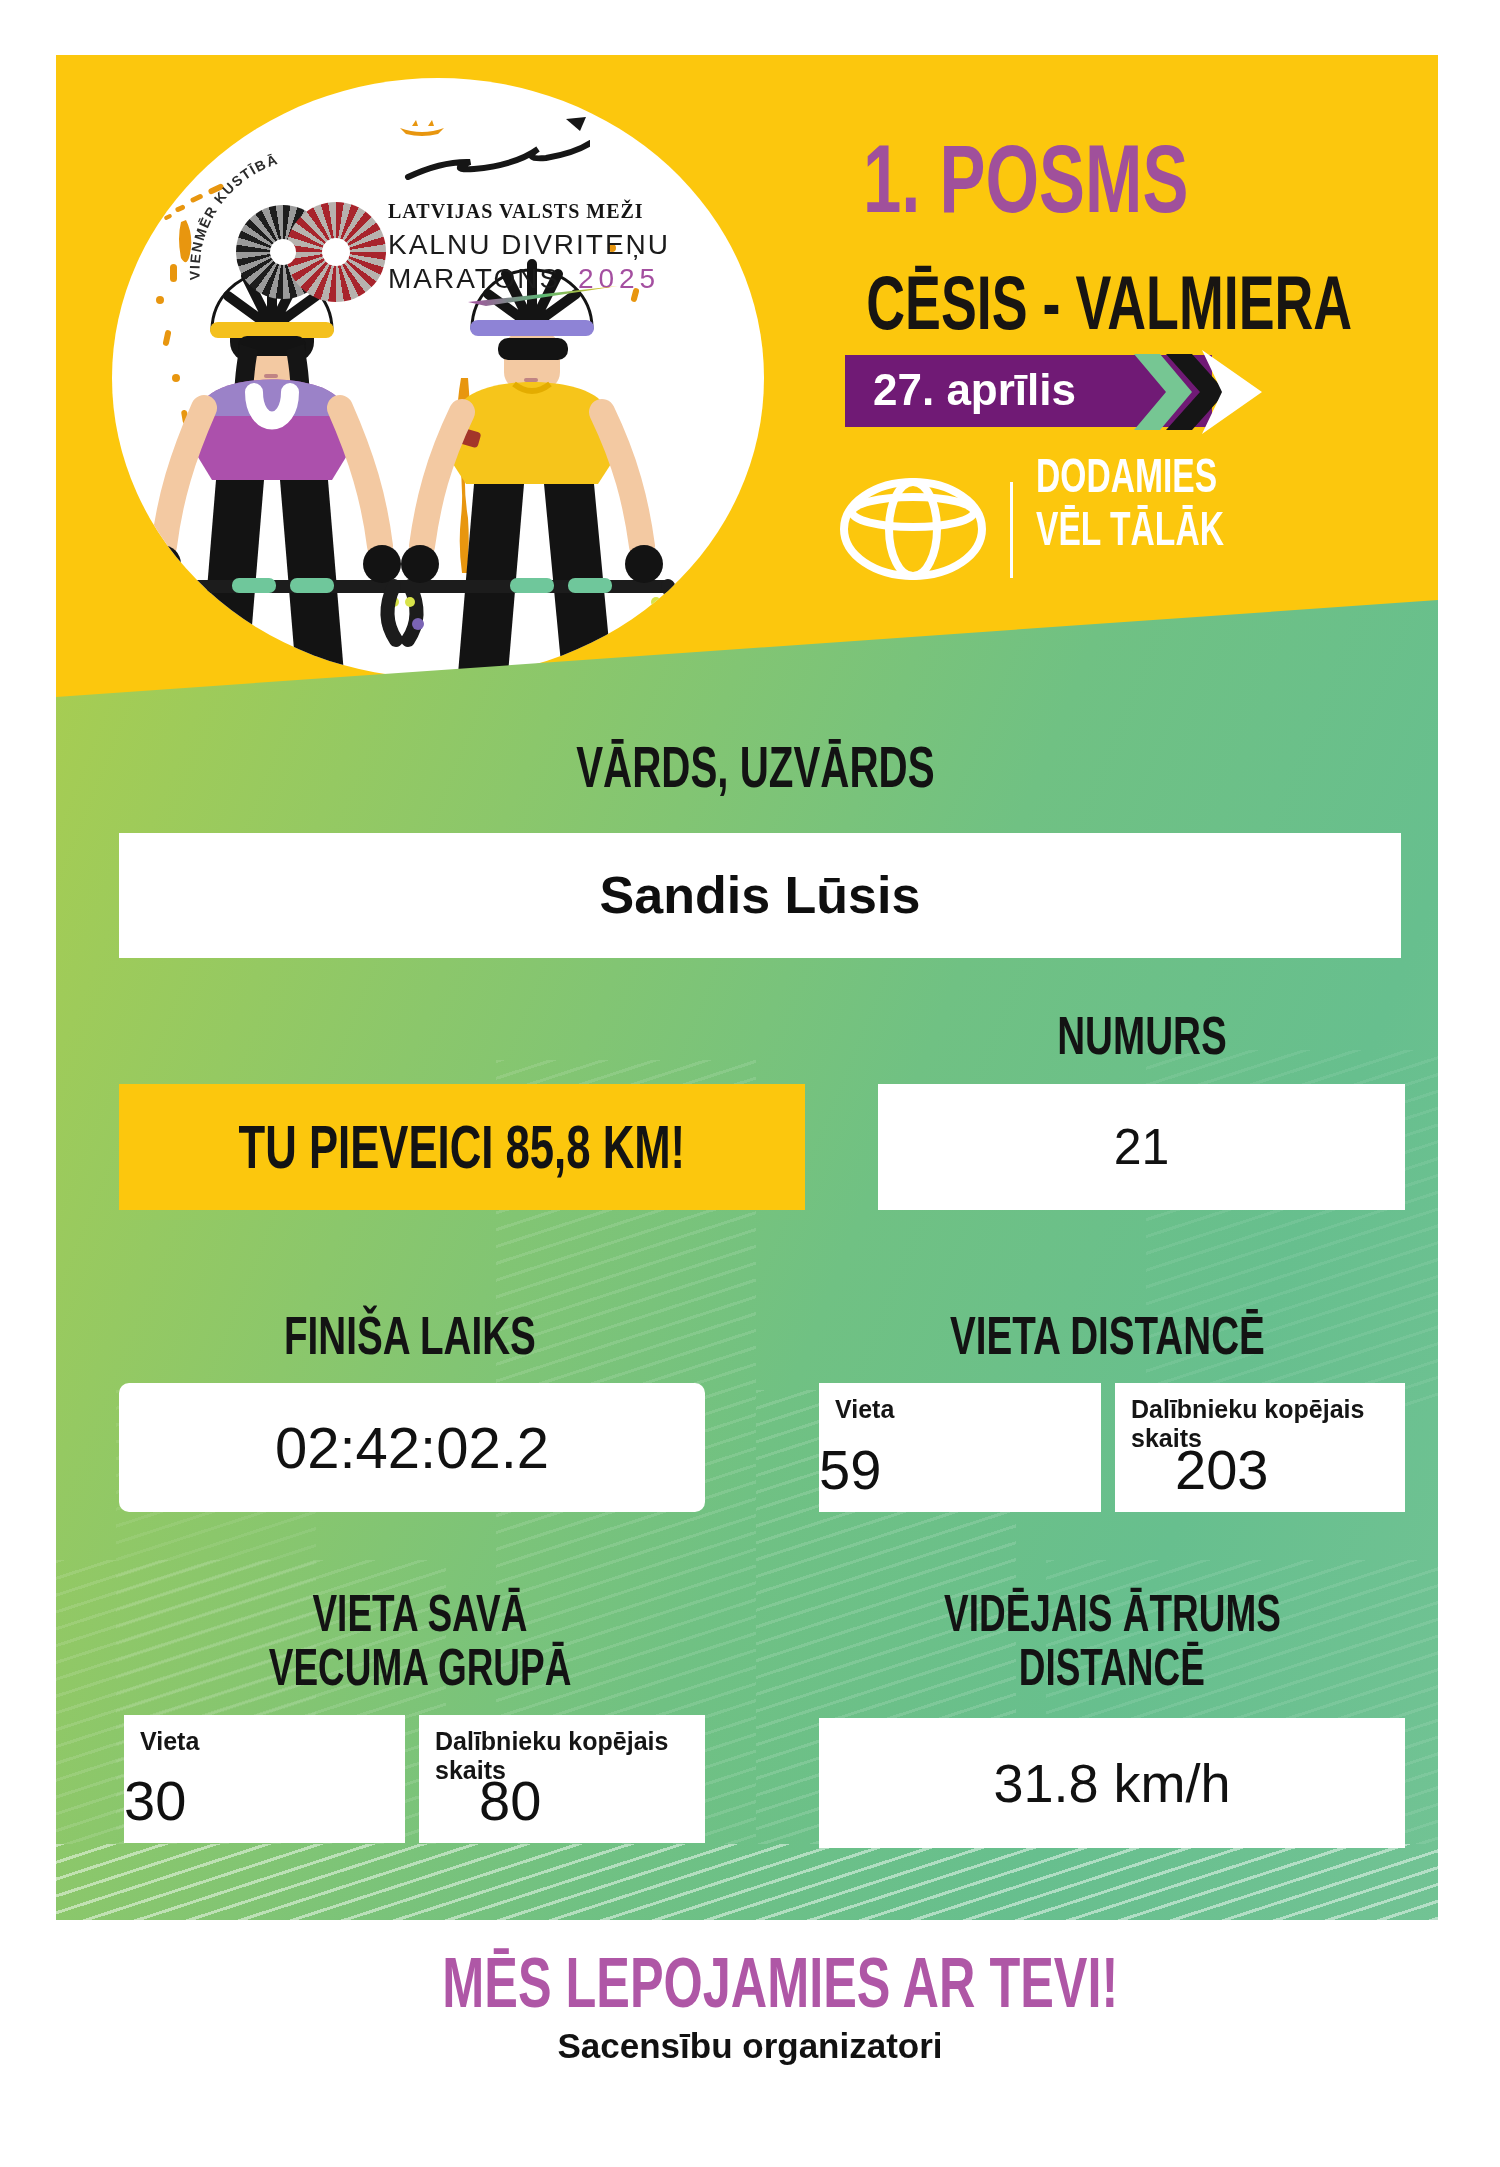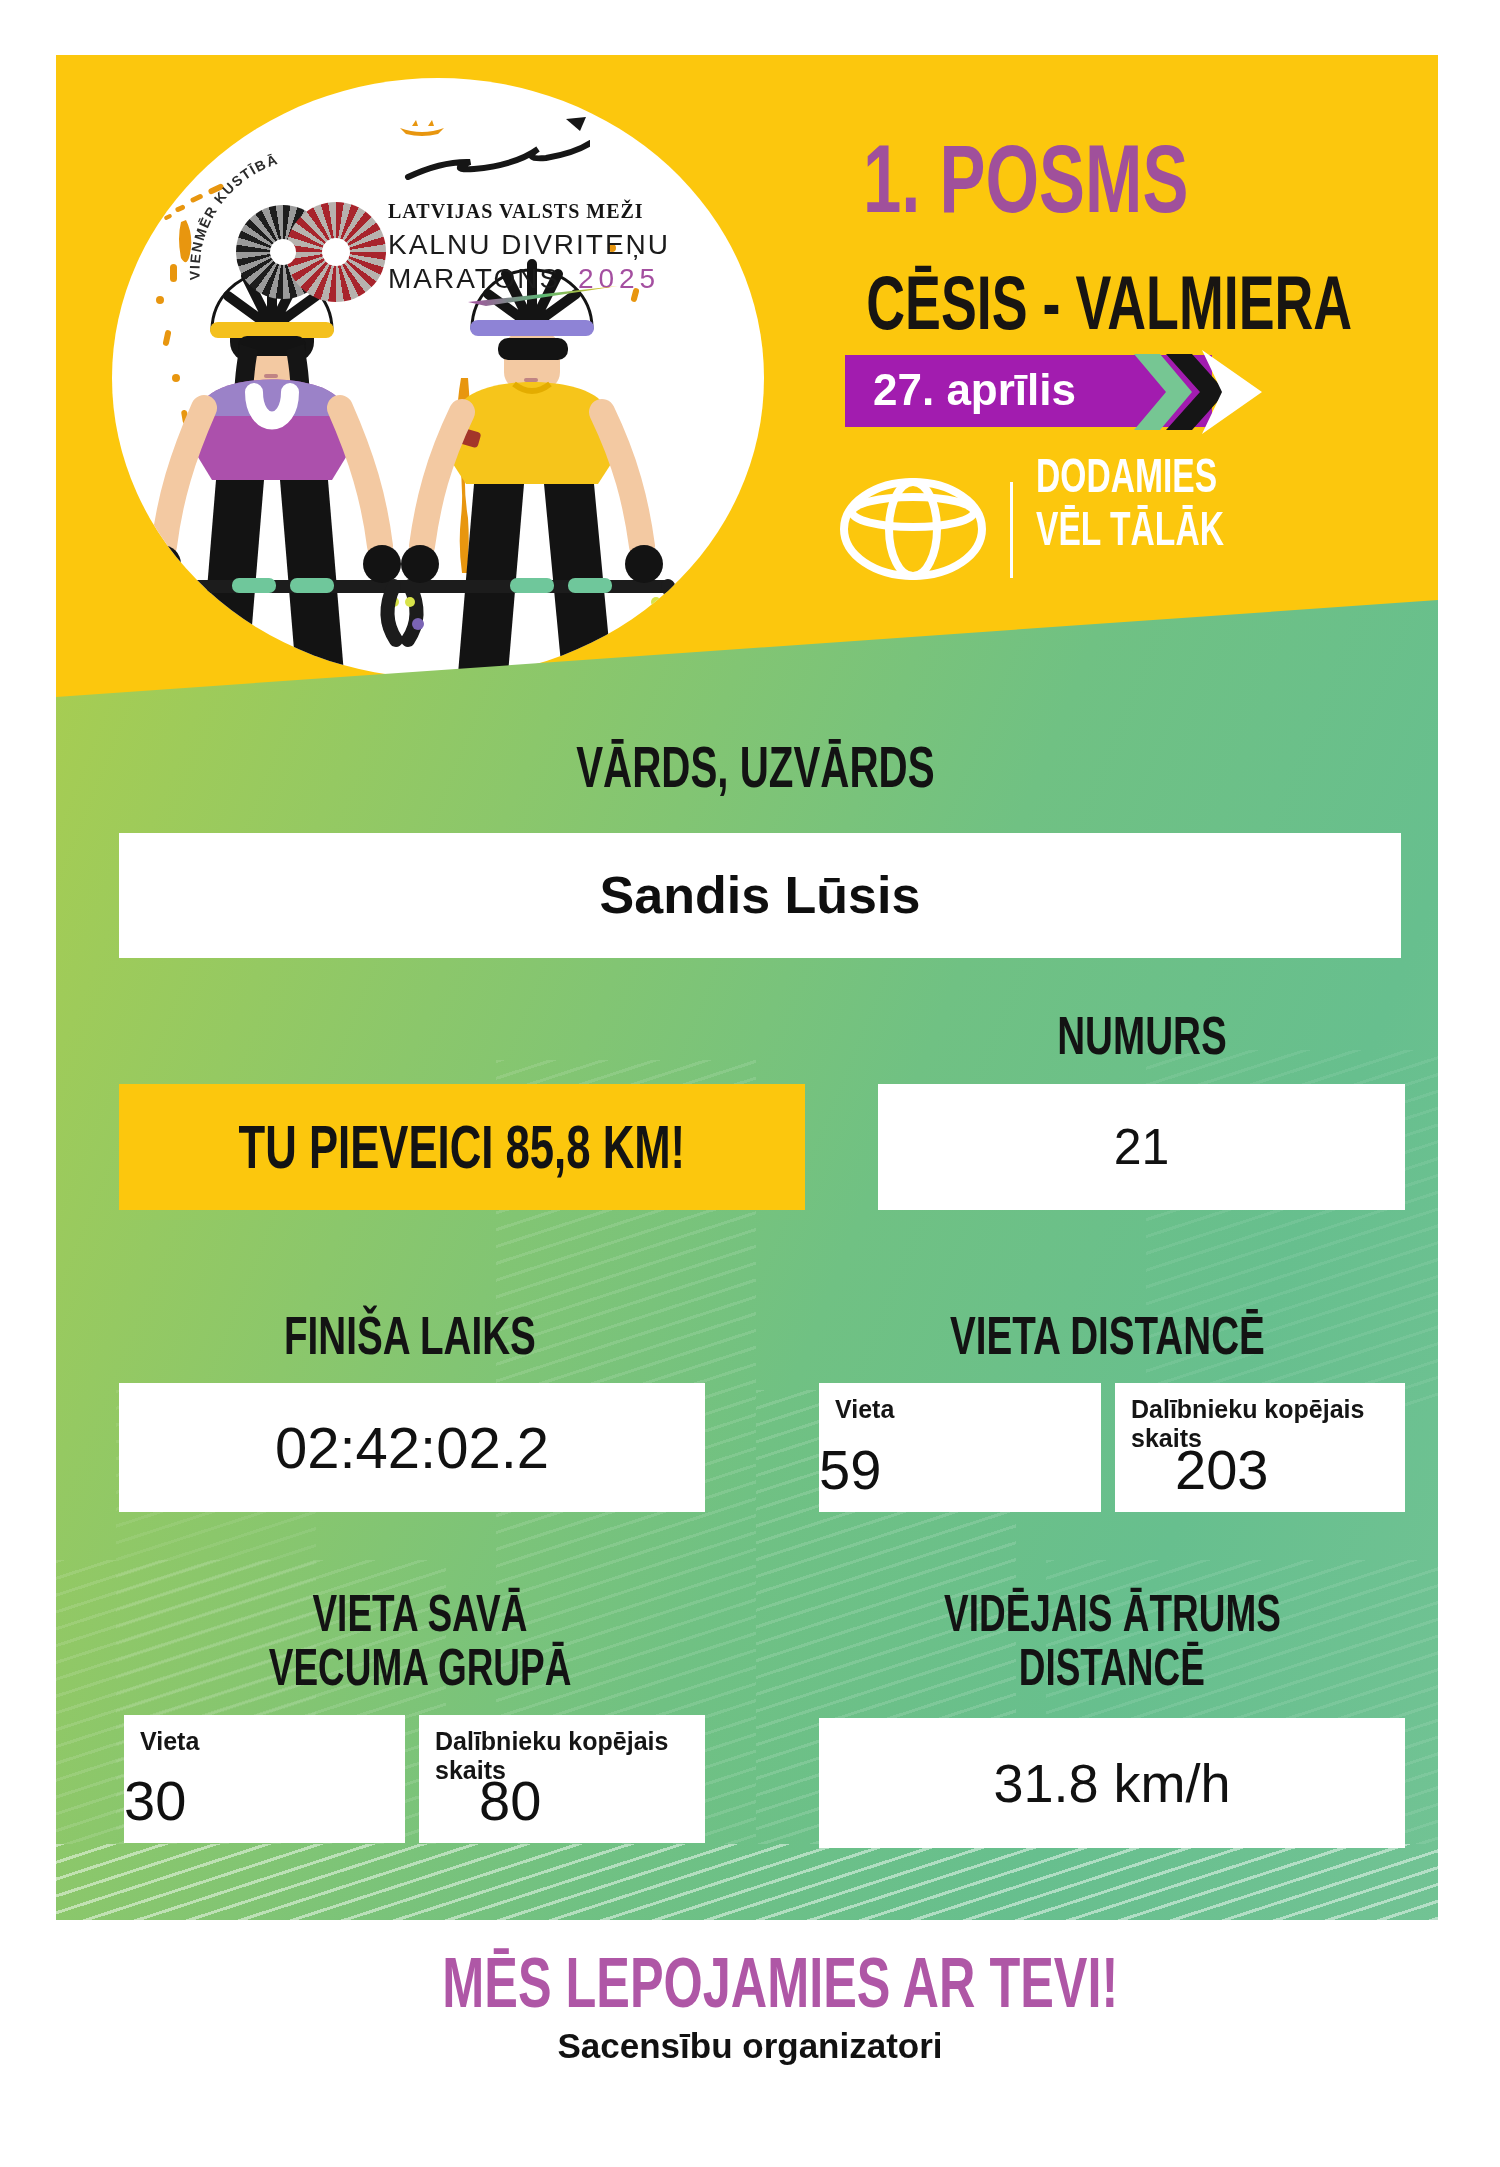--- a/index.html
+++ b/index.html
@@ -152,21 +152,21 @@
     <polygon points="0,18 150,2 18,22" fill="url(#swg)"></polygon>
   </svg>
 
   <div class="abs ctr" style="left:776px;top:132px;width:500px;">
     <span class="cond" style="font-size:82px;color:#A0509B;">1. POSMS</span>
   </div>
   <div class="abs ctr" style="left:809px;top:266px;width:600px;">
     <span class="cond" style="font-size:64px;color:#181512;">CĒSIS - VALMIERA</span>
   </div>
 
-  <div class="abs" style="left:845px;top:355px;width:367px;height:72px;background:#a21caf;">
+  <div class="abs" style="left:845px;top:355px;width:367px;height:72px;background:#701a75;">
     <span style="position:absolute;left:28px;top:0;line-height:70px;font-size:44px;font-weight:700;color:#ffffff;">27. aprīlis</span>
   </div>
   <svg class="abs" style="left:1130px;top:348px;" width="150" height="88" viewBox="0 0 150 88">
     <polygon points="4,6 30,6 62,44 30,82 4,82 36,44" fill="#76C693"></polygon>
     <polygon points="36,6 62,6 96,44 62,82 36,82 70,44" fill="#151515"></polygon>
     <polygon points="72,2 132,44 72,86 92,44" fill="#ffffff"></polygon>
   </svg>
 
   <svg class="abs" style="left:838px;top:476px;" width="150" height="106" viewBox="0 0 150 106">
     <ellipse cx="75" cy="53" rx="69" ry="47" stroke="#ffffff" stroke-width="8" fill="none"></ellipse>
@@ -204,21 +204,21 @@
   <div class="whitebox" style="left:878px;top:1084px;width:527px;height:126px;">
     <div class="num" style="line-height:126px;text-align:center;font-size:50px;">21</div>
   </div>
   <div class="abs" style="left:119px;top:1084px;width:686px;height:126px;background:#FCC70D;text-align:center;">
     <span class="cond" style="font-size:52px;color:#131313;line-height:126px;">TU PIEVEICI 85,8 KM!</span>
   </div>
 
   <div class="abs ctr" style="left:160px;top:1308px;width:500px;">
     <span class="cond" style="font-size:46px;color:#131313;">FINIŠA LAIKS</span>
   </div>
-  <div class="whitebox" style="left:119px;top:1383px;width:586px;height:129px;">
+  <div class="whitebox" style="left:119px;top:1383px;width:586px;height:129px;border-radius:10px;">
     <div class="num" style="line-height:129px;text-align:center;font-size:58px;">02:42:02.2</div>
   </div>
 
   <div class="abs ctr" style="left:857px;top:1308px;width:500px;">
     <span class="cond" style="font-size:46px;color:#131313;">VIETA DISTANCĒ</span>
   </div>
   <div class="whitebox" style="left:819px;top:1383px;width:282px;height:129px;">
     <div class="smalllabel" style="padding:12px 0 0 16px;">Vieta</div>
     <div class="bignum">59</div>
   </div>

